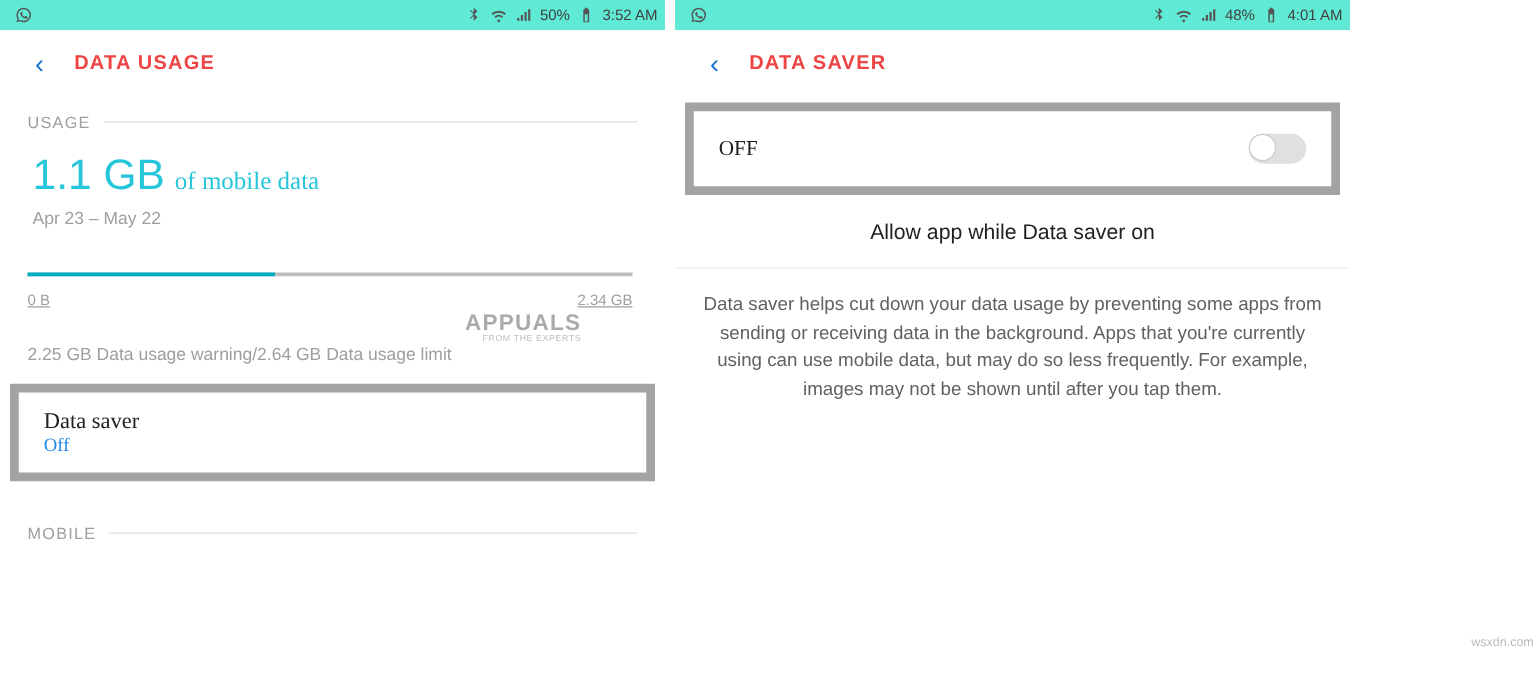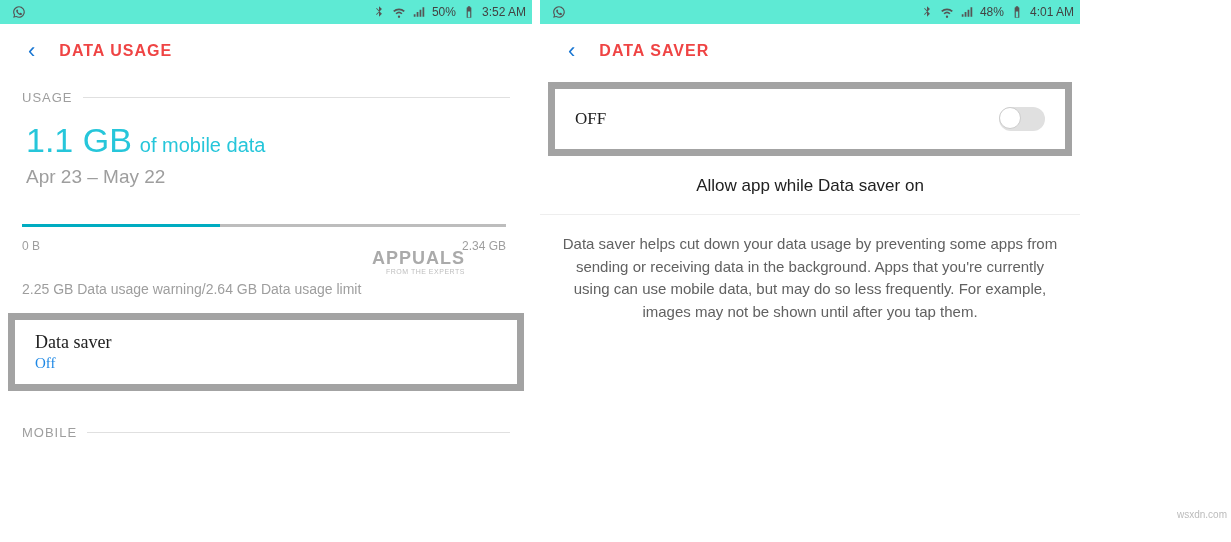--- a/index.html
+++ b/index.html
@@ -57,43 +57,44 @@
     .usage-main {
       color: #26c6da;
       font-size: 16px;
       display: flex;
       align-items: baseline;
     }
     .usage-main .big {
       font-size: 34px;
       margin-right: 8px;
     }
-    .usage-main .rest { font-size: 20px; color: #26c6da; }
+    .usage-main .rest { font-size: 20px; color: #26c6da; font-family: Liberation Serif, serif; }
     .usage-period {
       color: #9e9e9e;
-      font-size: 19px;
+      font-size: 14px;
       margin-top: 6px;
     }
     .usage-bar {
       margin: 32px 26px 4px 22px;
       height: 3px;
       background: #bdbdbd;
       position: relative;
     }
     .usage-bar .fill {
       position: absolute; left: 0; top: 0; bottom: 0;
       width: 41%;
       background: #00acc1;
     }
     .usage-labels {
       display: flex;
       justify-content: space-between;
       padding: 8px 26px 0 22px;
       color: #9e9e9e;
       font-size: 12px;
+      text-decoration: underline;
     }
     .usage-warning {
       color: #9e9e9e;
       font-size: 14px;
       padding: 28px 26px 16px 22px;
     }
     .hl-box {
       border: 7px solid #a3a3a3;
       background: transparent;
       font-family: Liberation Serif, serif;

